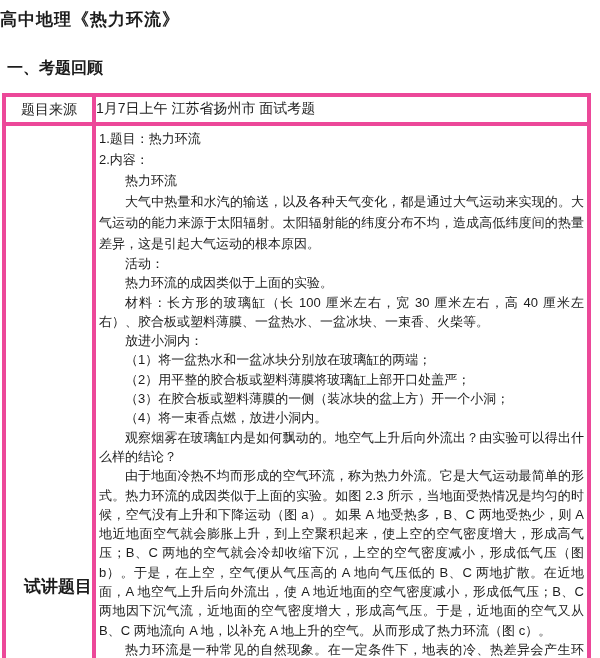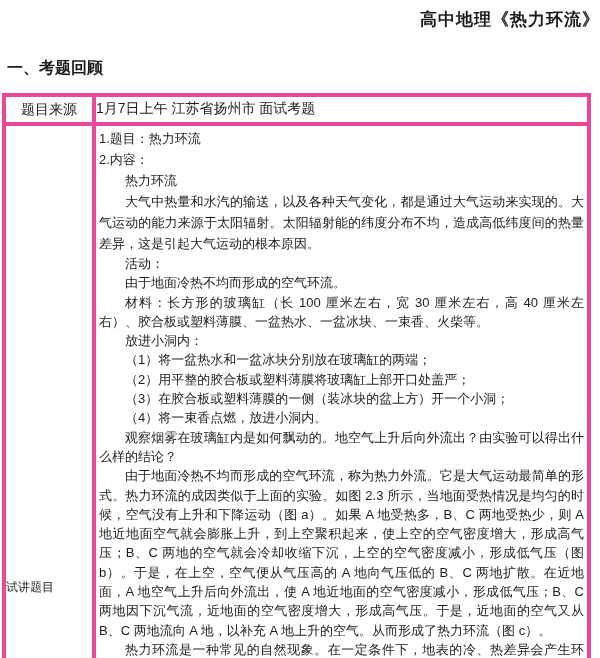--- a/index.html
+++ b/index.html
@@ -15,21 +15,21 @@
     font-family: "Liberation Sans", "DejaVu Sans", sans-serif;
   }
   .page {
     position: relative;
     width: 600px;
     height: 658px;
     background: #ffffff;
   }
   .doc-title {
     padding-top: 8px;
-    text-align: right;
+    text-align: left;
     font-size: 17px;
     font-weight: bold;
     letter-spacing: 1px;
   }
   .section-heading {
     margin: 27px 13px 0 7px;
     font-size: 16px;
     font-weight: bold;
   }
   table.qa-table {
@@ -53,23 +53,24 @@
   }
   .row-source .cell-value {
     font-size: 14px;
     padding: 1px 0 2px 0;
   }
   .cell-label-question {
     vertical-align: top;
   }
   .vlabel {
     margin-top: 364px;
-    font-size: 12px;
+    font-size: 17px;
     line-height: 16px;
-    text-align: left;
+    text-align: right;
+    font-weight: bold;
   }
   .cell-content {
     vertical-align: top;
     padding: 2px 3px 6px 3px;
     font-size: 13px;
   }
   .cell-content p {
     margin: 0;
     line-height: 19.3px;
     text-align: justify;
@@ -102,21 +103,21 @@
       <tr class="row-question">
         <td class="cell-label cell-label-question">
           <div class="vlabel">试讲题目</div>
         </td>
         <td class="cell-content">
           <p class="lh-lg">1.题目：热力环流</p>
           <p class="lh-lg">2.内容：</p>
           <p class="lh-lg indent bold">热力环流</p>
           <p class="lh-lg indent">大气中热量和水汽的输送，以及各种天气变化，都是通过大气运动来实现的。大气运动的能力来源于太阳辐射。太阳辐射能的纬度分布不均，造成高低纬度间的热量差异，这是引起大气运动的根本原因。</p>
           <p class="indent">活动：</p>
-          <p class="indent">由于地面冷热不均而形成的空气环流。</p>
+          <p class="indent">热力环流的成因类似于上面的实验。</p>
           <p class="indent">材料：长方形的玻璃缸（长 100 厘米左右，宽 30 厘米左右，高 40 厘米左右）、胶合板或塑料薄膜、一盆热水、一盆冰块、一束香、火柴等。</p>
           <p class="indent">放进小洞内：</p>
           <p class="indent">（1）将一盆热水和一盆冰块分别放在玻璃缸的两端；</p>
           <p class="indent">（2）用平整的胶合板或塑料薄膜将玻璃缸上部开口处盖严；</p>
           <p class="indent">（3）在胶合板或塑料薄膜的一侧（装冰块的盆上方）开一个小洞；</p>
           <p class="indent">（4）将一束香点燃，放进小洞内。</p>
           <p class="indent">观察烟雾在玻璃缸内是如何飘动的。地空气上升后向外流出？由实验可以得出什么样的结论？</p>
           <p class="indent">由于地面冷热不均而形成的空气环流，称为热力外流。它是大气运动最简单的形式。热力环流的成因类似于上面的实验。如图 2.3 所示，当地面受热情况是均匀的时候，空气没有上升和下降运动（图 a）。如果 A 地受热多，B、C 两地受热少，则 A 地近地面空气就会膨胀上升，到上空聚积起来，使上空的空气密度增大，形成高气压；B、C 两地的空气就会冷却收缩下沉，上空的空气密度减小，形成低气压（图 b）。于是，在上空，空气便从气压高的 A 地向气压低的 B、C 两地扩散。在近地面，A 地空气上升后向外流出，使 A 地近地面的空气密度减小，形成低气压；B、C 两地因下沉气流，近地面的空气密度增大，形成高气压。于是，近地面的空气又从 B、C 两地流向 A 地，以补充 A 地上升的空气。从而形成了热力环流（图 c）。</p>
           <p class="indent">热力环流是一种常见的自然现象。在一定条件下，地表的冷、热差异会产生环流。例如，在陆地与海洋之间、城市与郊区之间都可能形成热力环流。</p>
         </td>

